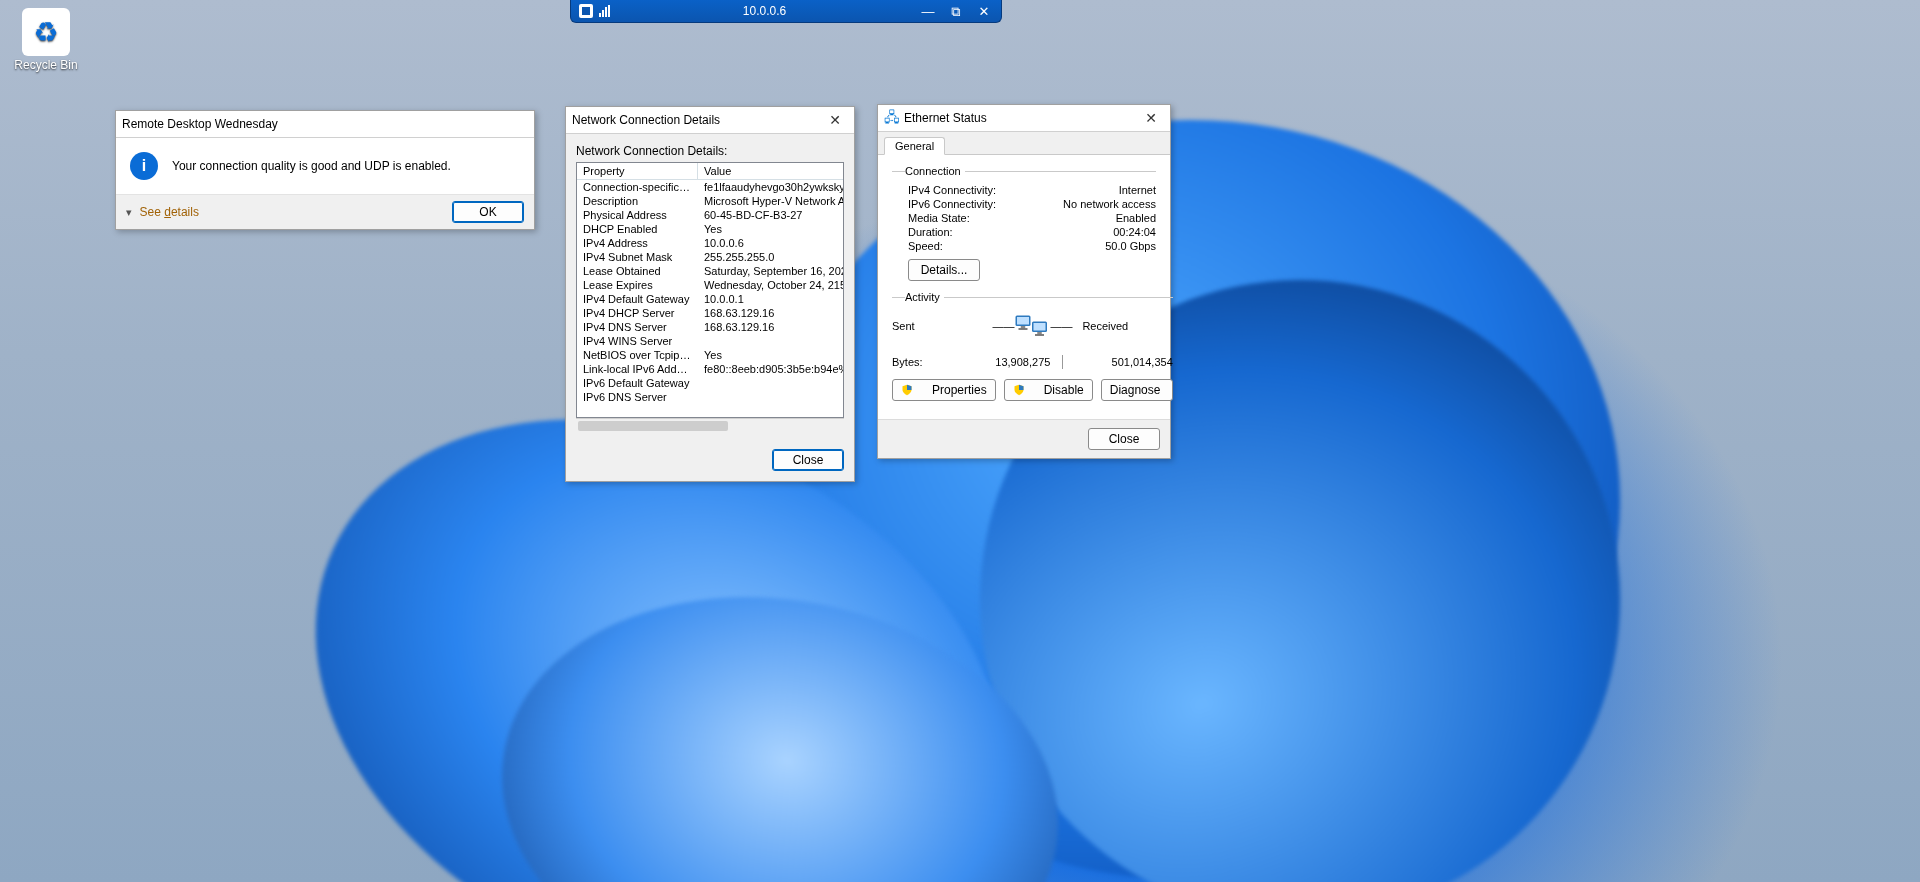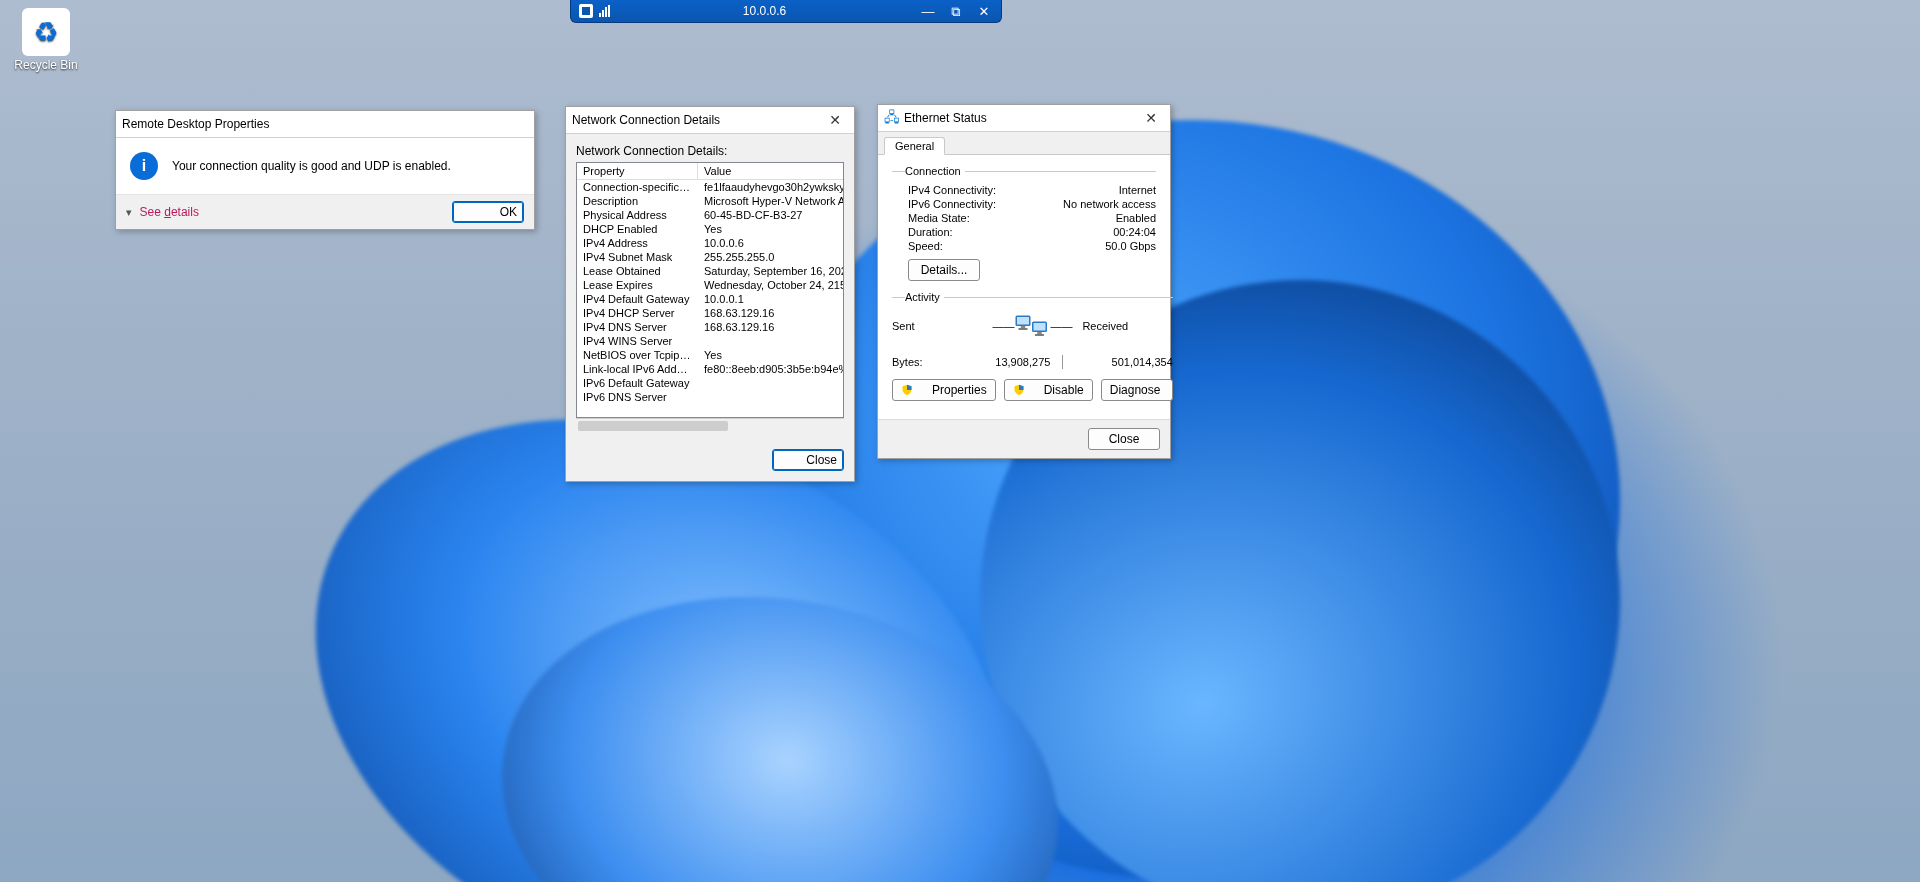--- a/index.html
+++ b/index.html
@@ -53,32 +53,32 @@
   .win{position:absolute;background:#f0f0f0;border:1px solid #a0a0a0;box-shadow:2px 2px 6px rgba(0,0,0,.25);}
   .win .titlebar{height:26px;background:#fff;display:flex;align-items:center;padding:0 6px;
     border-bottom:1px solid #d0d0d0;font-size:12px;}
   .win .titlebar .ticon{width:16px;height:16px;margin-right:6px;}
   .win .titlebar .ttxt{flex:1;}
   .win .titlebar .tclose{width:26px;height:20px;display:flex;align-items:center;justify-content:center;
     font-size:14px;color:#333;cursor:pointer;}
 
   button.win-btn{min-width:72px;height:22px;background:#fdfdfd;border:1px solid #8a8a8a;
     border-radius:3px;font-size:12px;cursor:pointer;}
-  button.win-btn.def{border-color:#0067c0;box-shadow:0 0 0 1px #0067c0 inset;text-align:right;}
+  button.win-btn.def{border-color:#0067c0;box-shadow:0 0 0 1px #0067c0 inset;}
 
   
   #rdc{left:115px;top:110px;width:418px;}
   #rdc .titlebar{background:#fff;}
   #rdc .body{background:#fff;padding:14px 14px 14px 14px;display:flex;align-items:center;gap:14px;
     border-bottom:1px solid #e3e3e3;}
   #rdc .info-icon{width:28px;height:28px;border-radius:50%;background:#0a6cd6;color:#fff;
     display:flex;align-items:center;justify-content:center;font-weight:bold;font-size:16px;}
   #rdc .footer{height:34px;background:#f0f0f0;display:flex;align-items:center;padding:0 10px;}
   #rdc .chev{display:inline-block;transform:rotate(0deg);margin-right:8px;color:#555;font-size:11px;}
-  #rdc .see{color:#be185d;cursor:pointer;}
+  #rdc .see{color:#a16207;cursor:pointer;}
   #rdc .see u{text-decoration:underline;}
   #rdc .footer .spacer{flex:1}
 
   
   #ncd{left:565px;top:106px;width:288px;}
   #ncd .titlebar{background:#fff;}
   #ncd .body{padding:8px 10px 8px 10px;background:#f0f0f0;}
   #ncd .caption{margin:2px 0 4px 0;}
   #ncd .grid{border:1px solid #828790;background:#fff;height:254px;overflow:hidden;position:relative;}
   #ncd .grid table{border-collapse:collapse;width:100%;font-size:11px;white-space:nowrap;}
@@ -144,21 +144,21 @@
     <div class="addr">10.0.0.6</div>
     <div class="ctl">
       <button>—</button>
       <button>⧉</button>
       <button>✕</button>
     </div>
   </div>
 
   <div class="win" id="rdc">
     <div class="titlebar">
-      <span class="ttxt">Remote Desktop Properties</span>
+      <span class="ttxt">Remote Desktop Wednesday</span>
     </div>
     <div class="body">
       <div class="info-icon">i</div>
       <div>Your connection quality is good and UDP is enabled.</div>
     </div>
     <div class="footer">
       <span class="chev">▾</span>
       <span class="see">
         <span>See </span><u>d</u><span>etails</span>
       </span>

